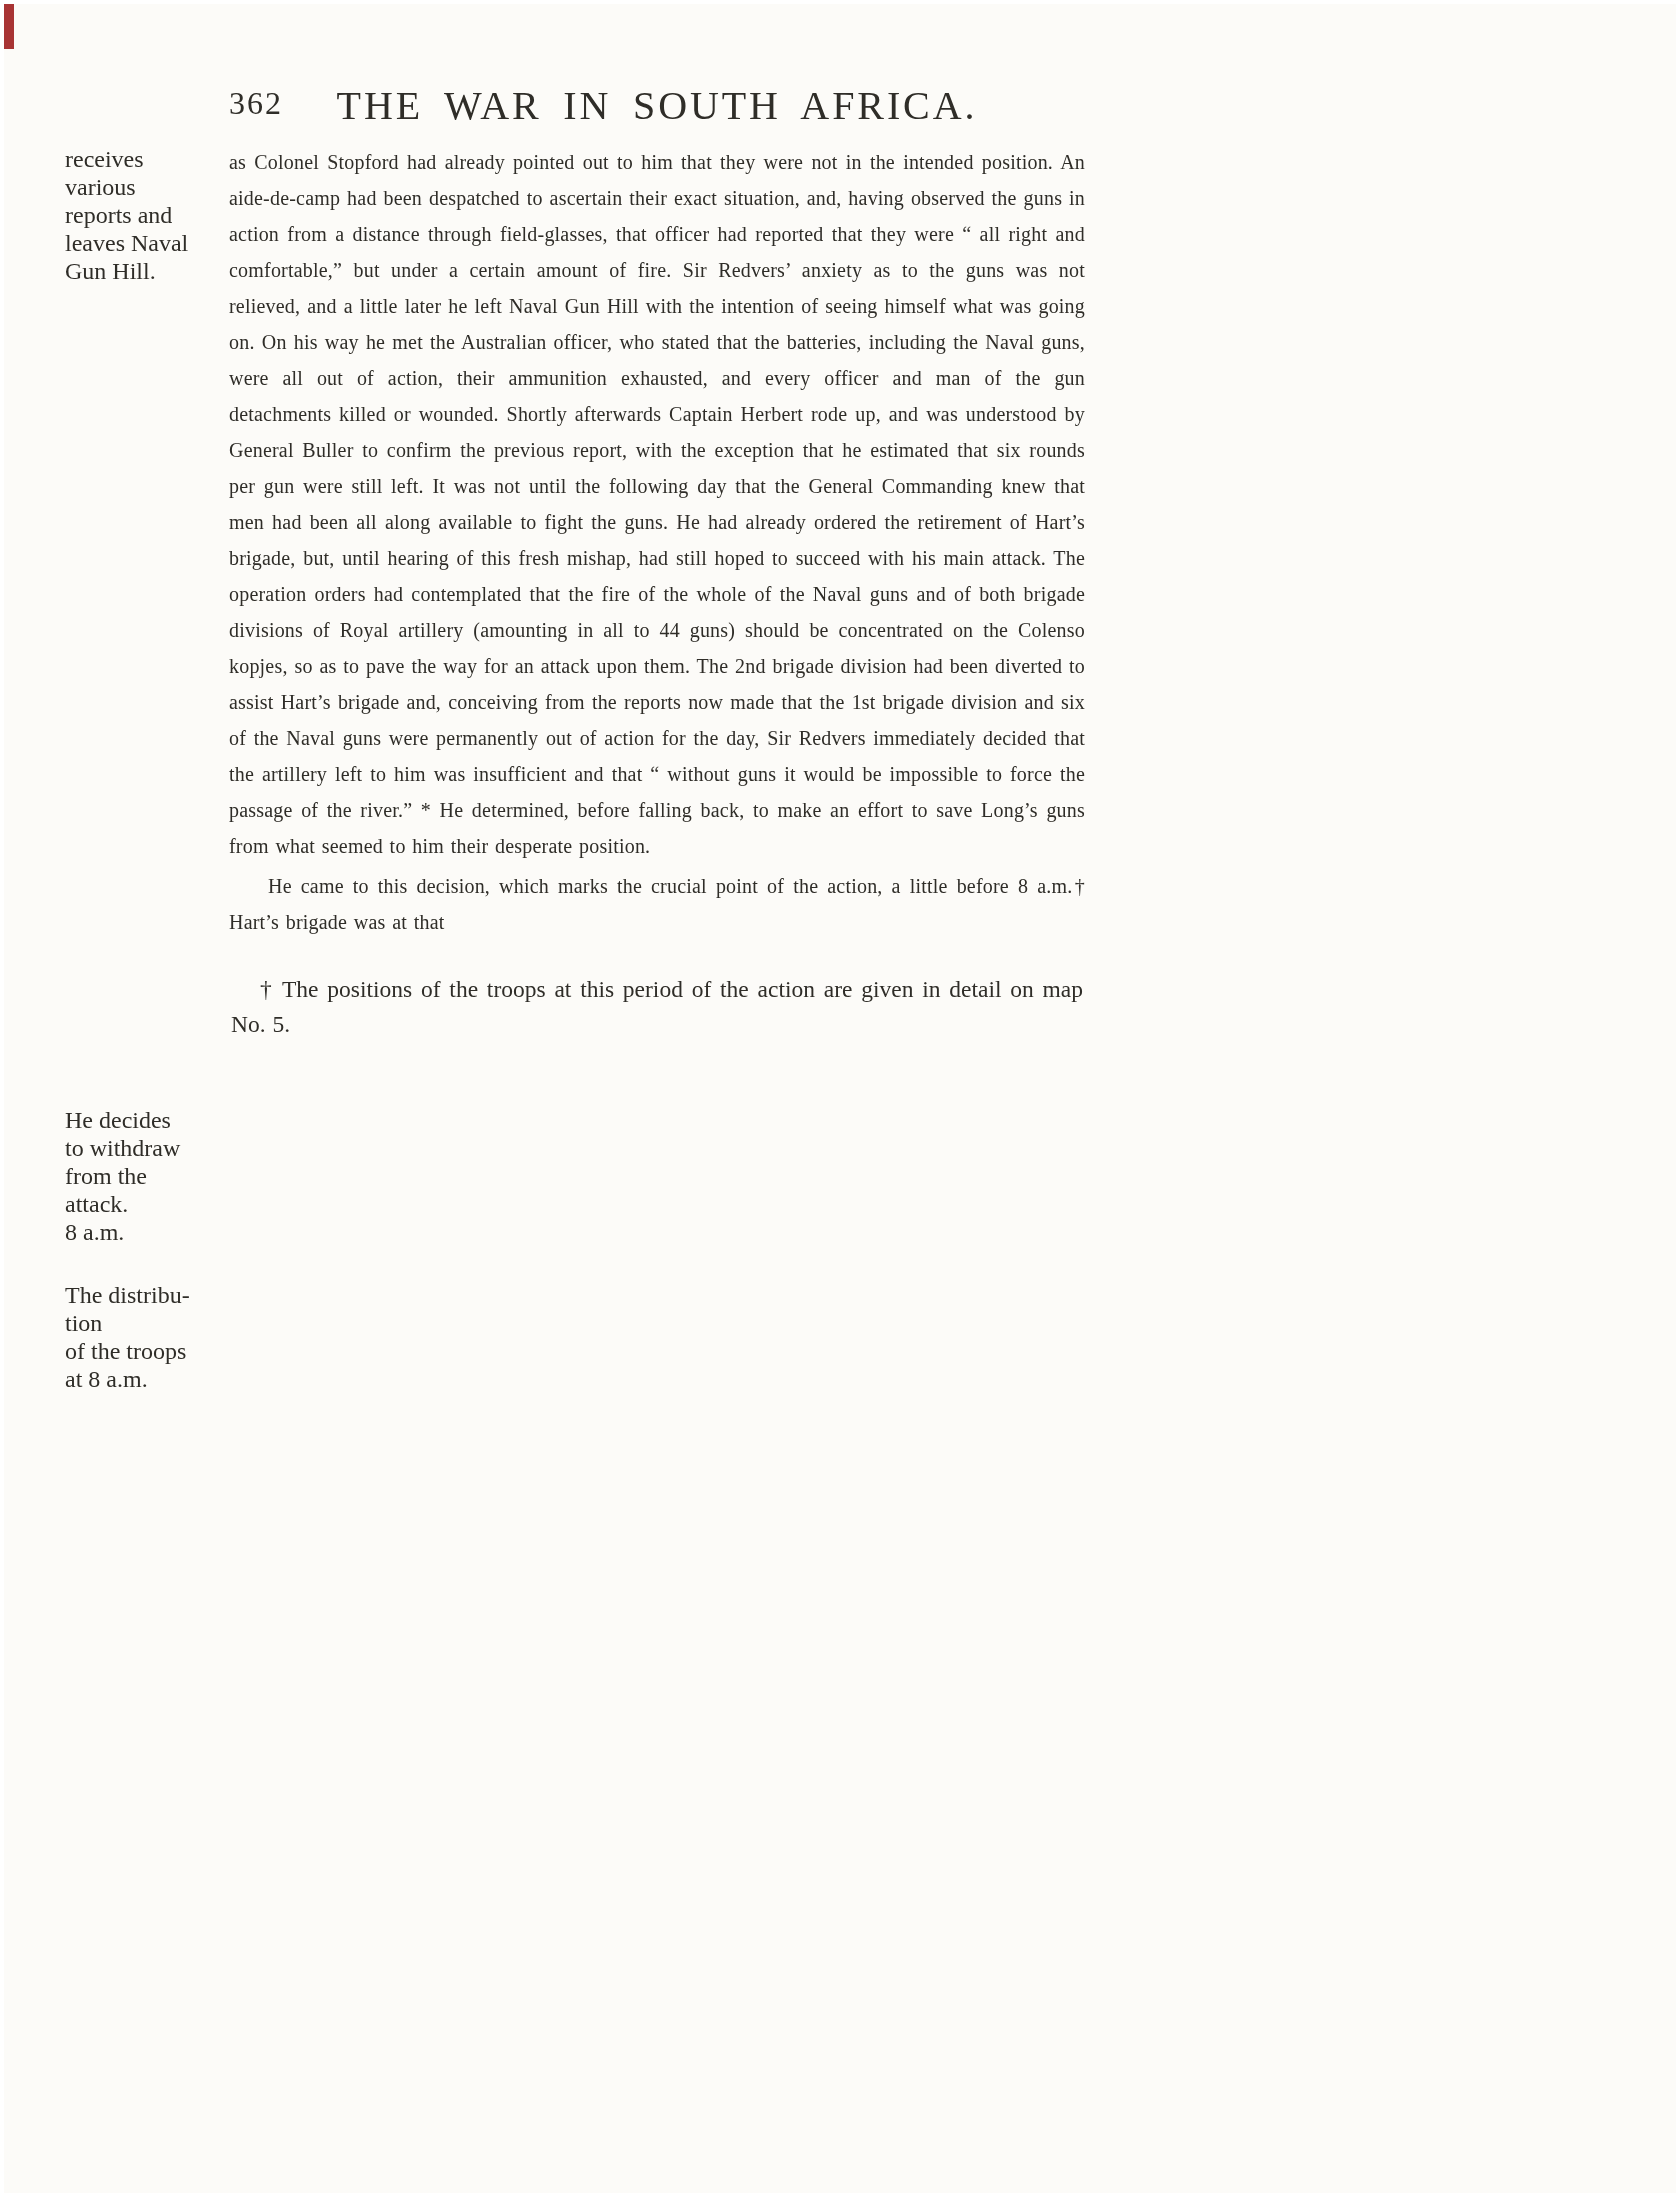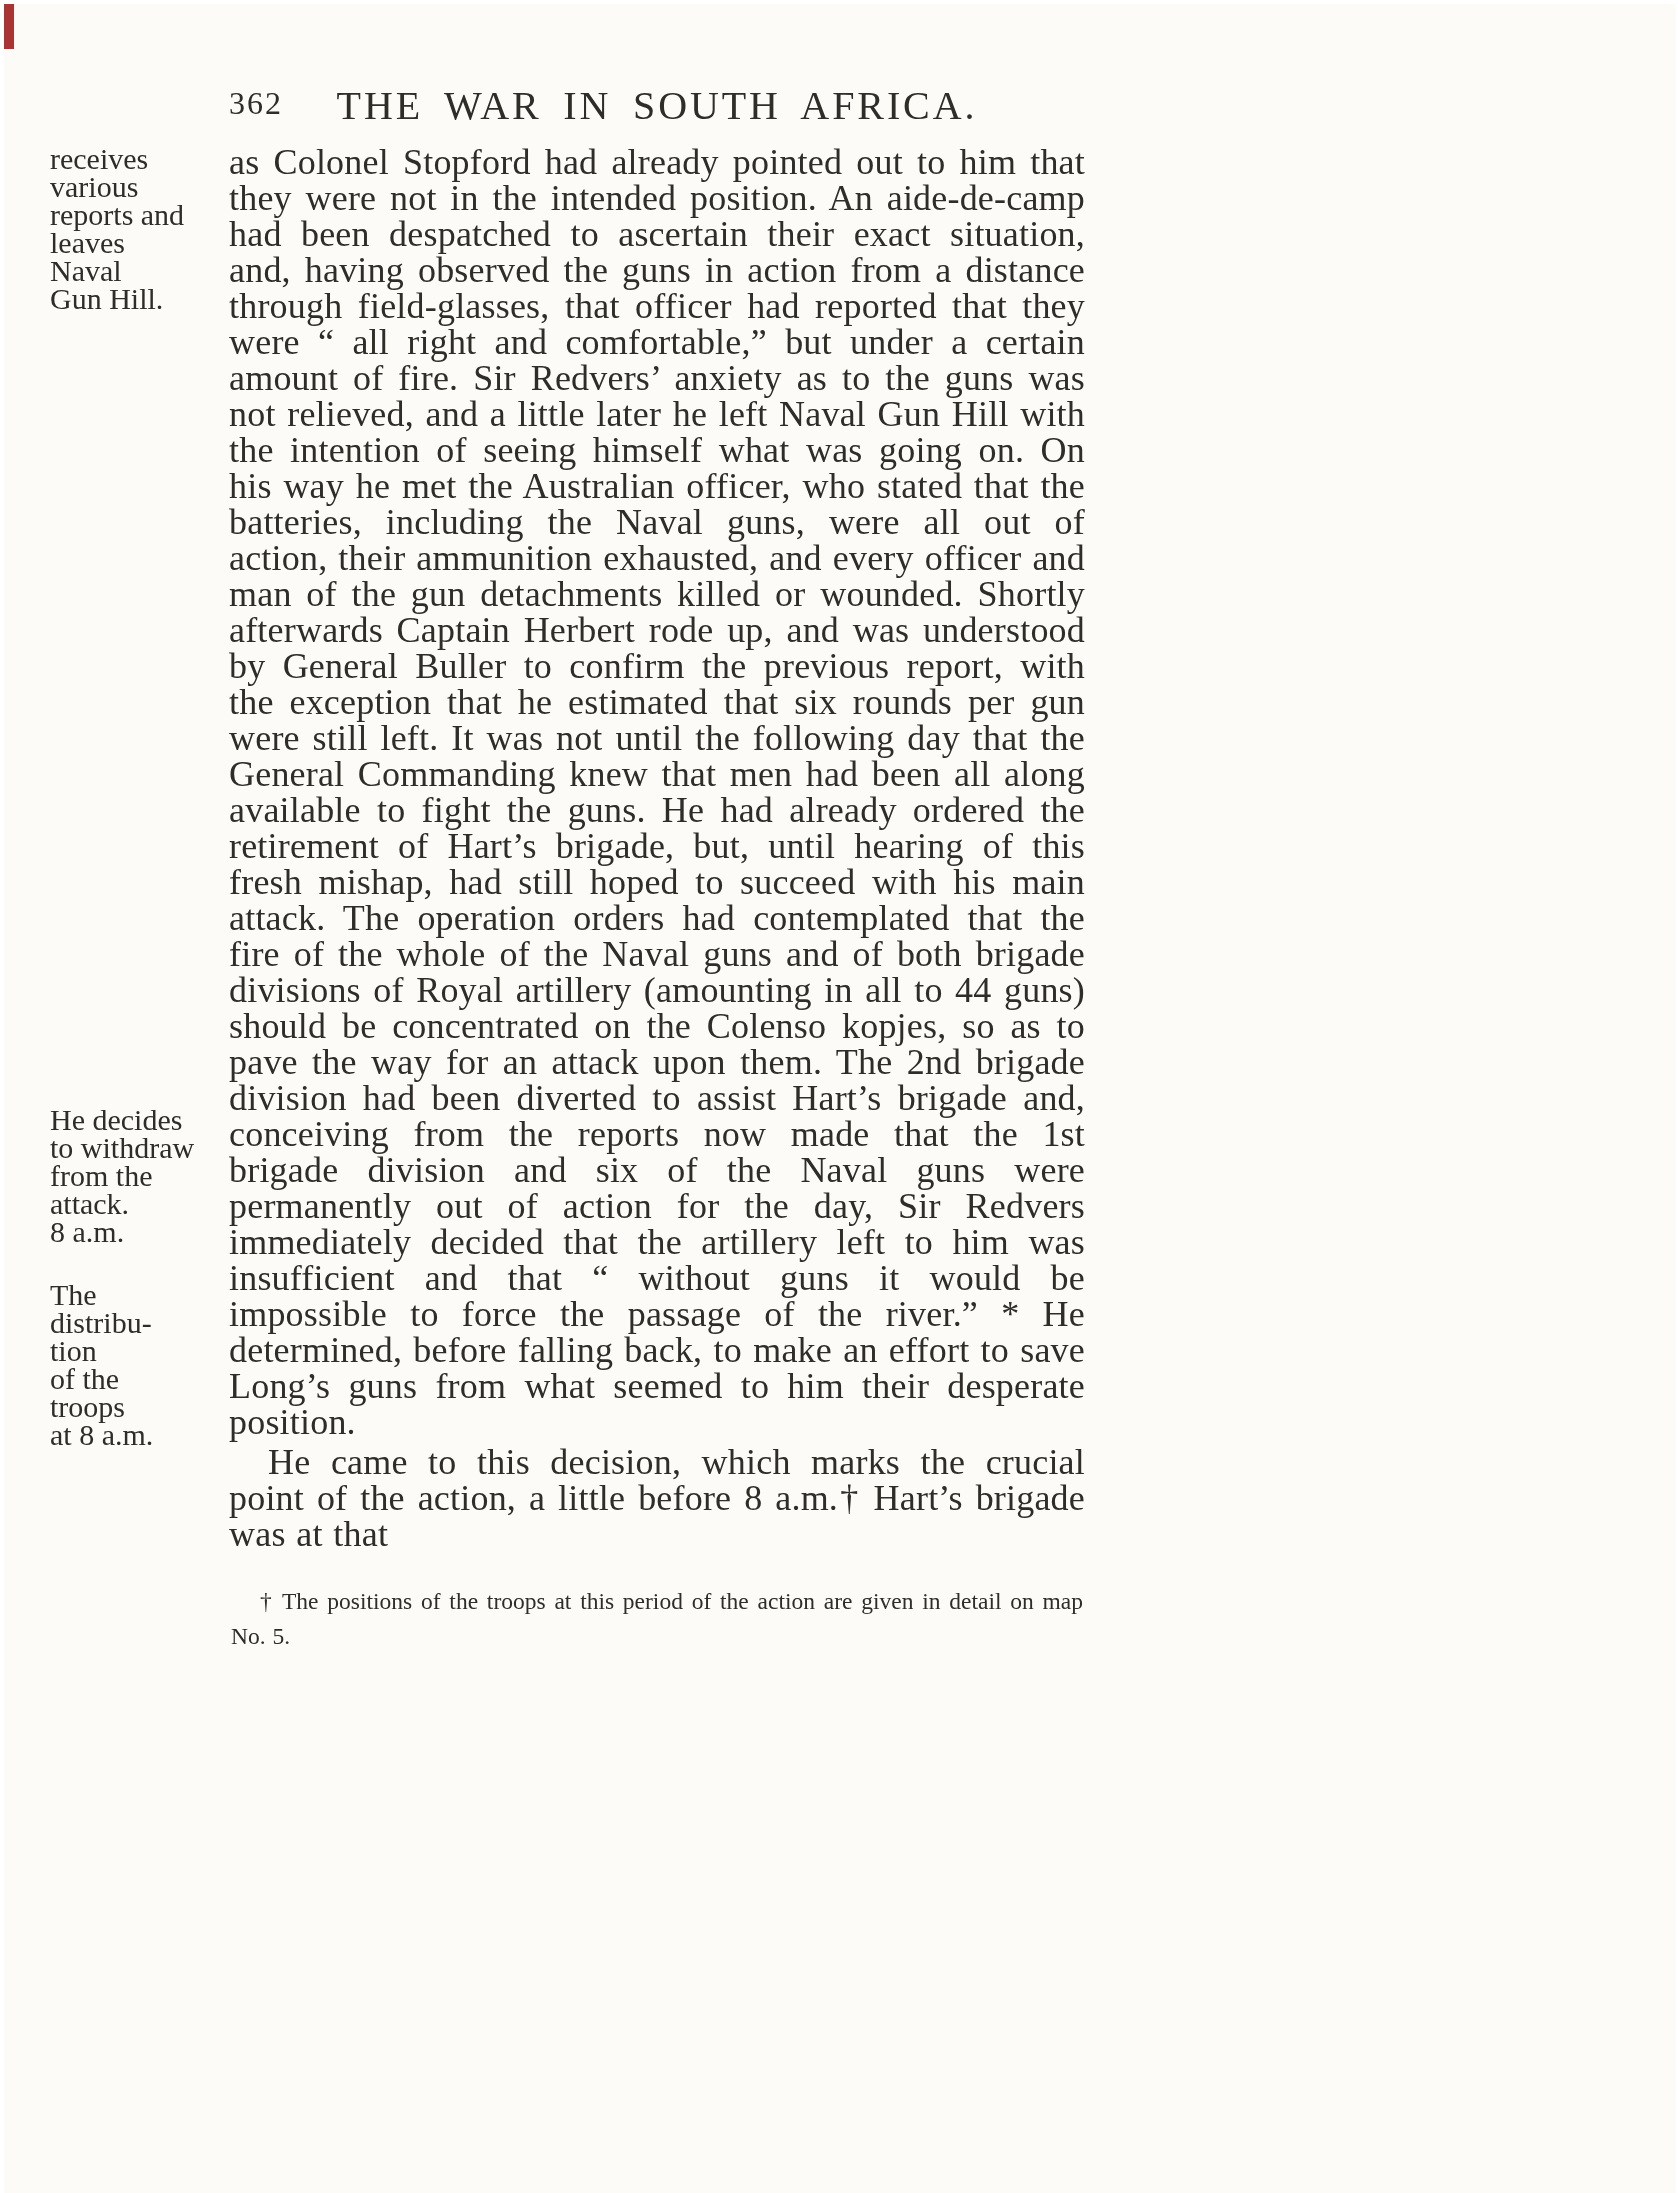--- a/index.html
+++ b/index.html
@@ -34,36 +34,36 @@
     position: absolute;
     left: 0; right: 0; top: 0;
     text-align: center;
     font-size: 40px;
     letter-spacing: 2.9px;
     word-spacing: 8.8px;
     font-weight: 400;
   }
   .sidenote {
     position: absolute;
-    left: 44px;
+    left: 59px;
     width: 149px;
-    font-size: 30px;
+    font-size: 24px;
     line-height: 28px;
     white-space: pre-line;
   }
   .sn1 { top: 139px; }
   .sn2 { top: 1100px; }
   .sn3 { top: 1275px; }
   .body-col {
     position: absolute;
     left: 221px; top: 136px;
     width: 864px;
   }
   .para {
-    font-size: 36px;
+    font-size: 20px;
     line-height: 36px;
     text-align: justify;
     word-spacing: 1.5px;
     letter-spacing: 0.2px;
   }
   .para2 { text-indent: 39px; }
   .footnotes { margin-top: 25.5px; }
   .footnote {
     font-size: 23.5px;
     line-height: 35px;

